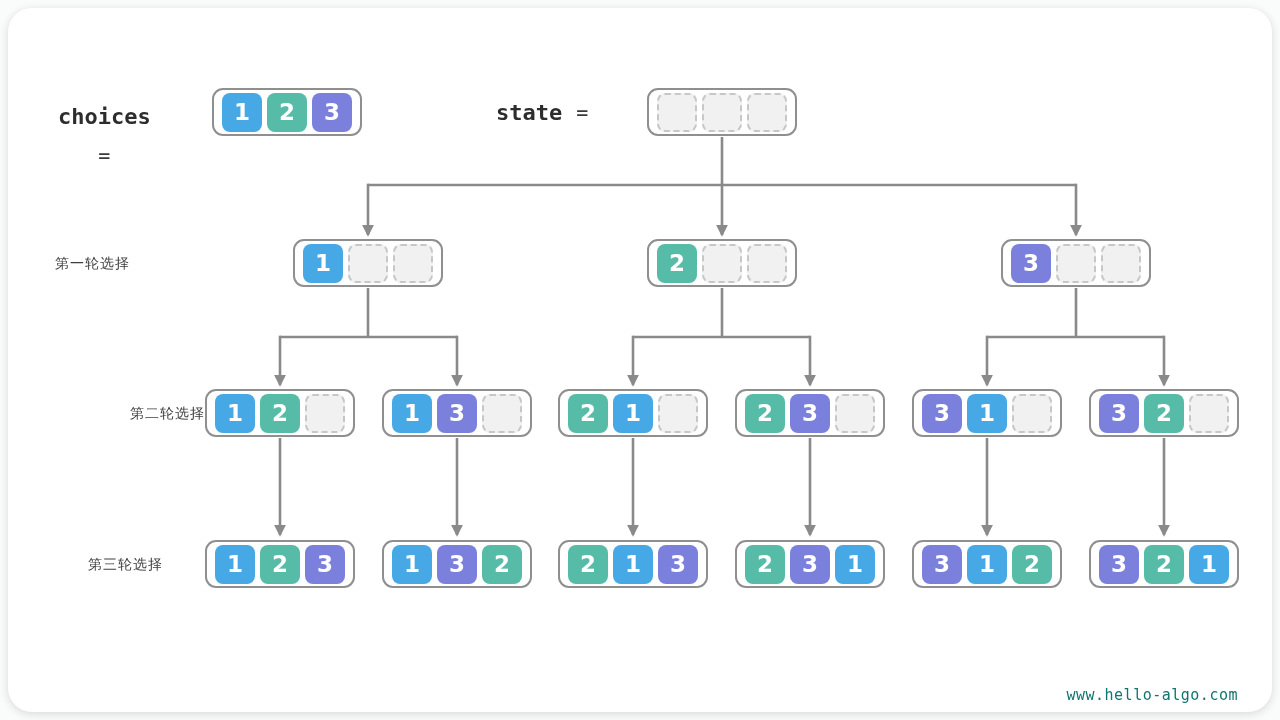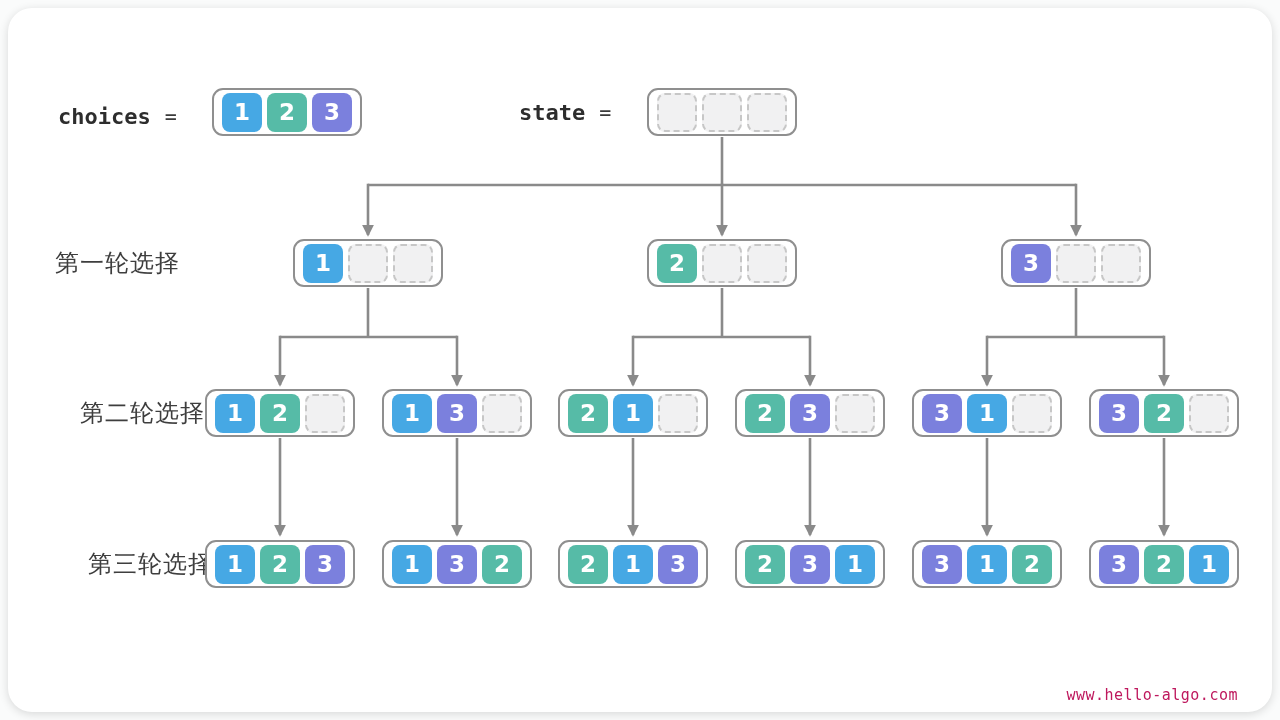--- a/index.html
+++ b/index.html
@@ -33,39 +33,39 @@
   }
   .cell.empty{
     background:var(--empty-fill);
     border:2px dashed var(--empty-border);
   }
   .cell.v1{background:var(--c1);}
   .cell.v2{background:var(--c2);}
   .cell.v3{background:var(--c3);}
   .row-label{
     position:absolute;left:55px;width:150px;height:48px;
-    line-height:48px;font-size:24px;color:#3e3e3e;letter-spacing:1px;
+    line-height:48px;font-size:14px;color:#3e3e3e;letter-spacing:1px;
   }
   #connectors{position:absolute;left:0;top:0;width:1280px;height:720px;pointer-events:none;}
   .watermark{
     position:absolute;right:42px;bottom:16px;
     font-family:"DejaVu Sans Mono","Liberation Mono",monospace;
-    font-size:15px;color:#be185d;letter-spacing:0.5px;
+    font-size:15px;color:#0f766e;letter-spacing:0.5px;
   }
 </style>
 </head>
 <body>
 
 <div class="card"></div>
 
-<div class="hdr-label" style="left:58px;top:92px;">
+<div class="hdr-label" style="left:58px;top:104px;flex-direction:column;">
   <span>choices</span>
   <span class="eq">=</span>
 </div>
-<div class="hdr-label" style="left:519px;top:88px;">
+<div class="hdr-label" style="left:496px;top:88px;">
   <span>state</span>
   <span class="eq">=</span>
 </div>
 
 <div class="row-label" style="top:239px;">第一轮选择</div>
 <div class="row-label" style="top:389px;text-align:right;">第二轮选择</div>
 <div class="row-label" style="top:540px;margin-left:33px;">第三轮选择</div>
 
 <svg id="connectors" viewBox="0 0 1280 720">
     <defs>

